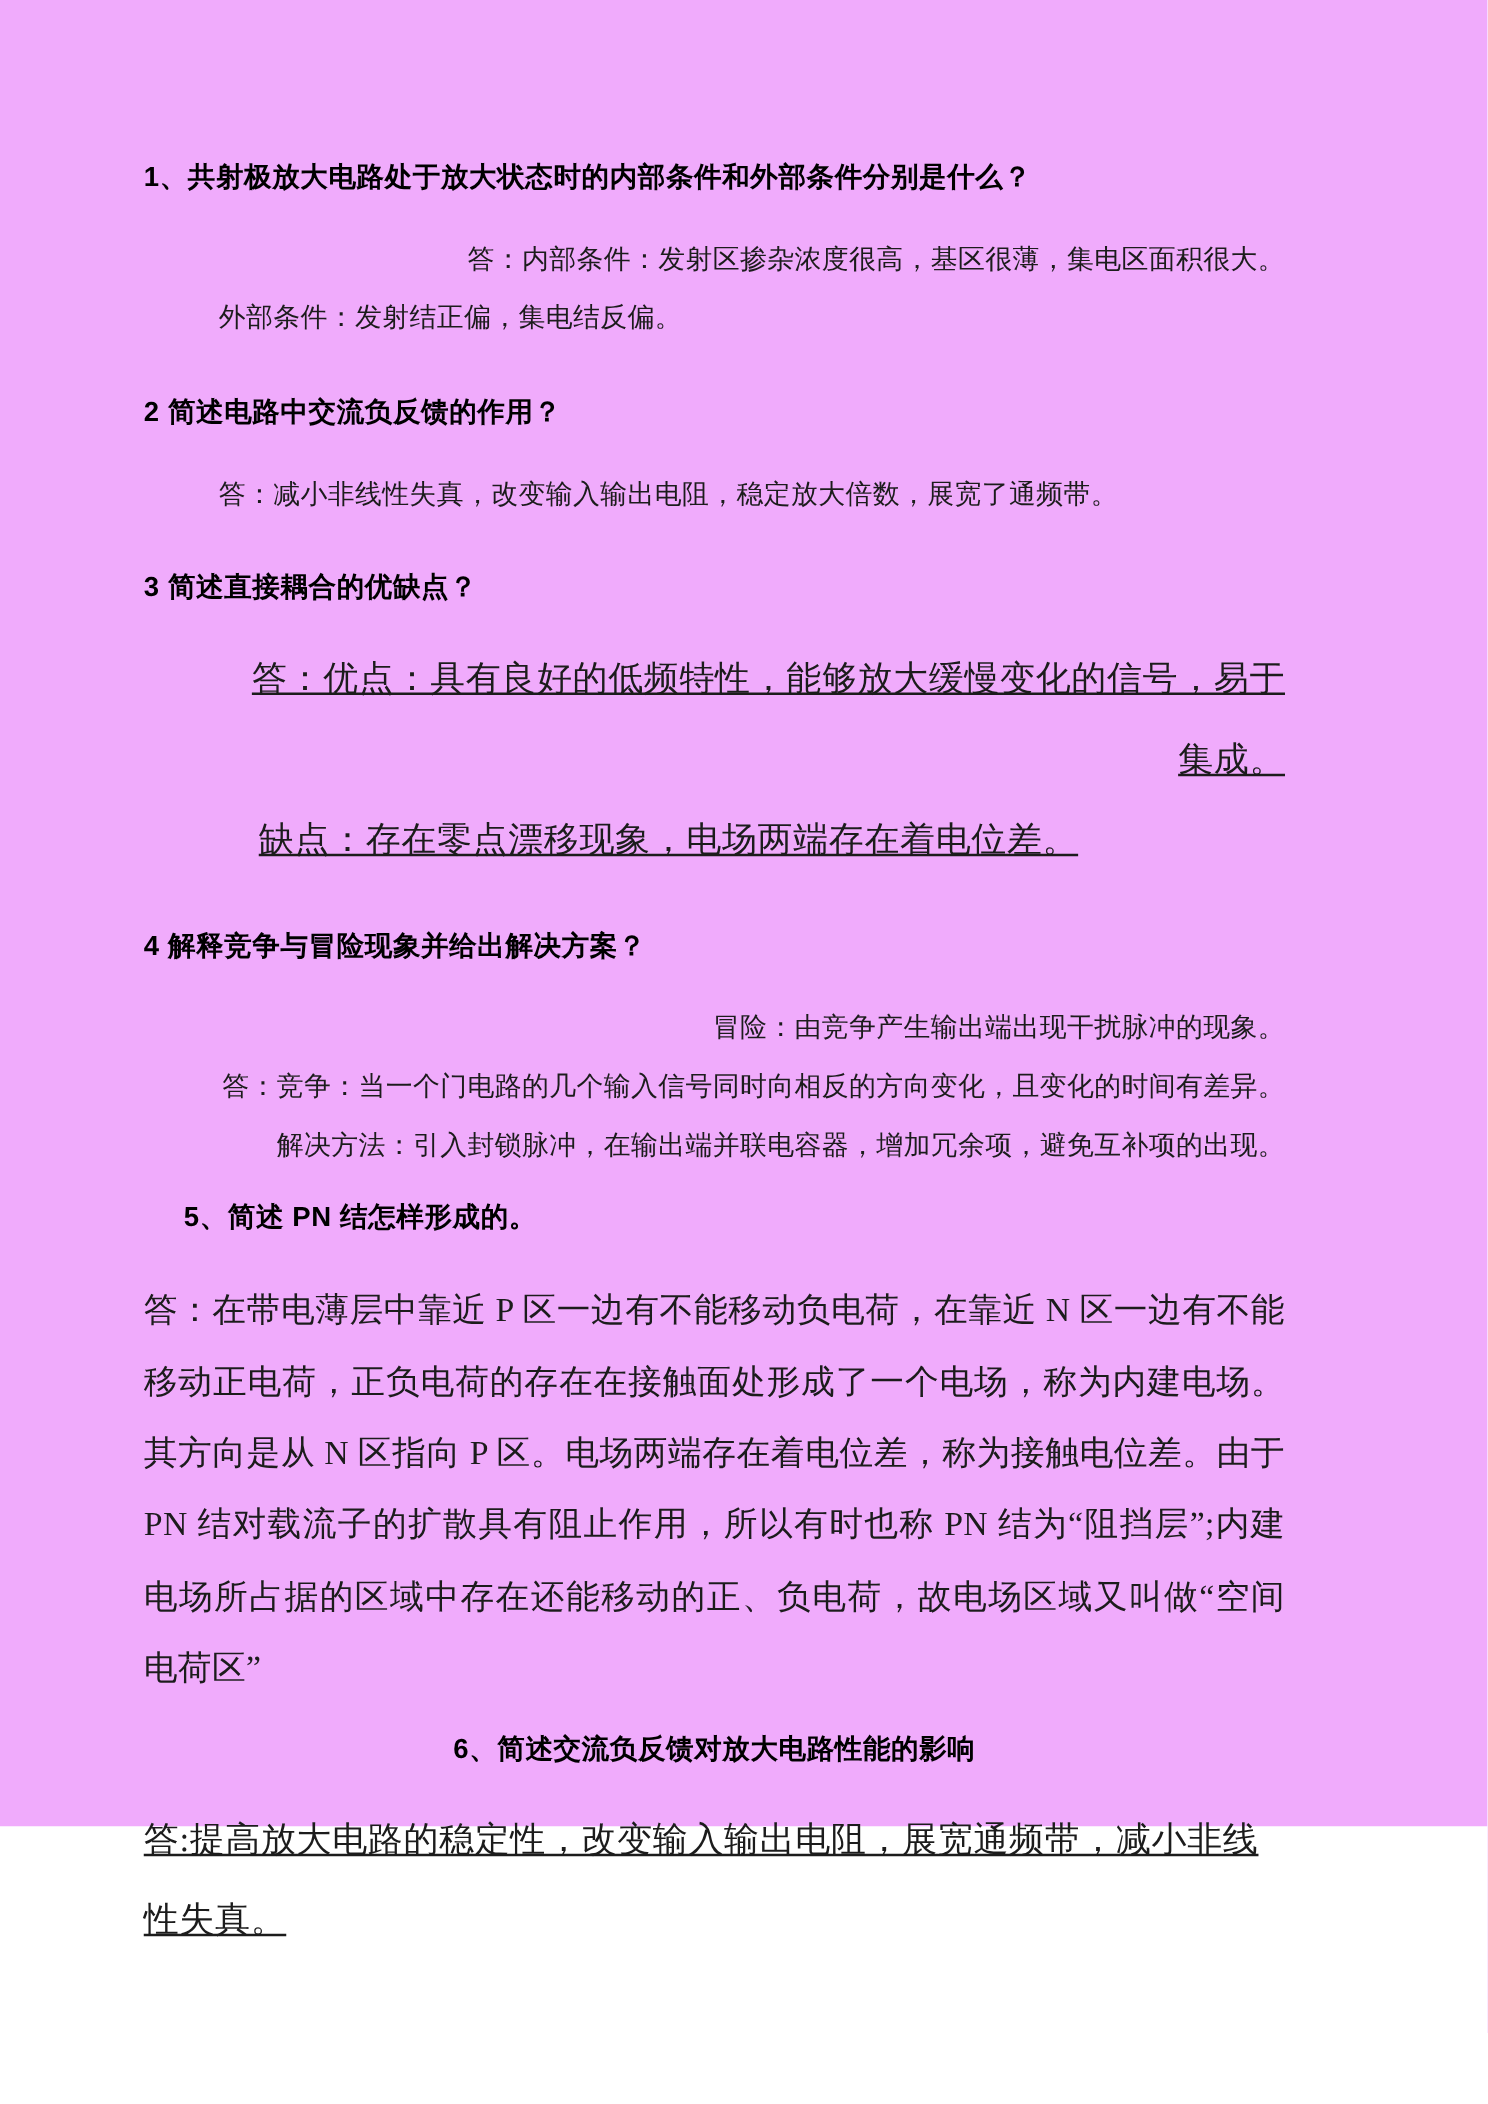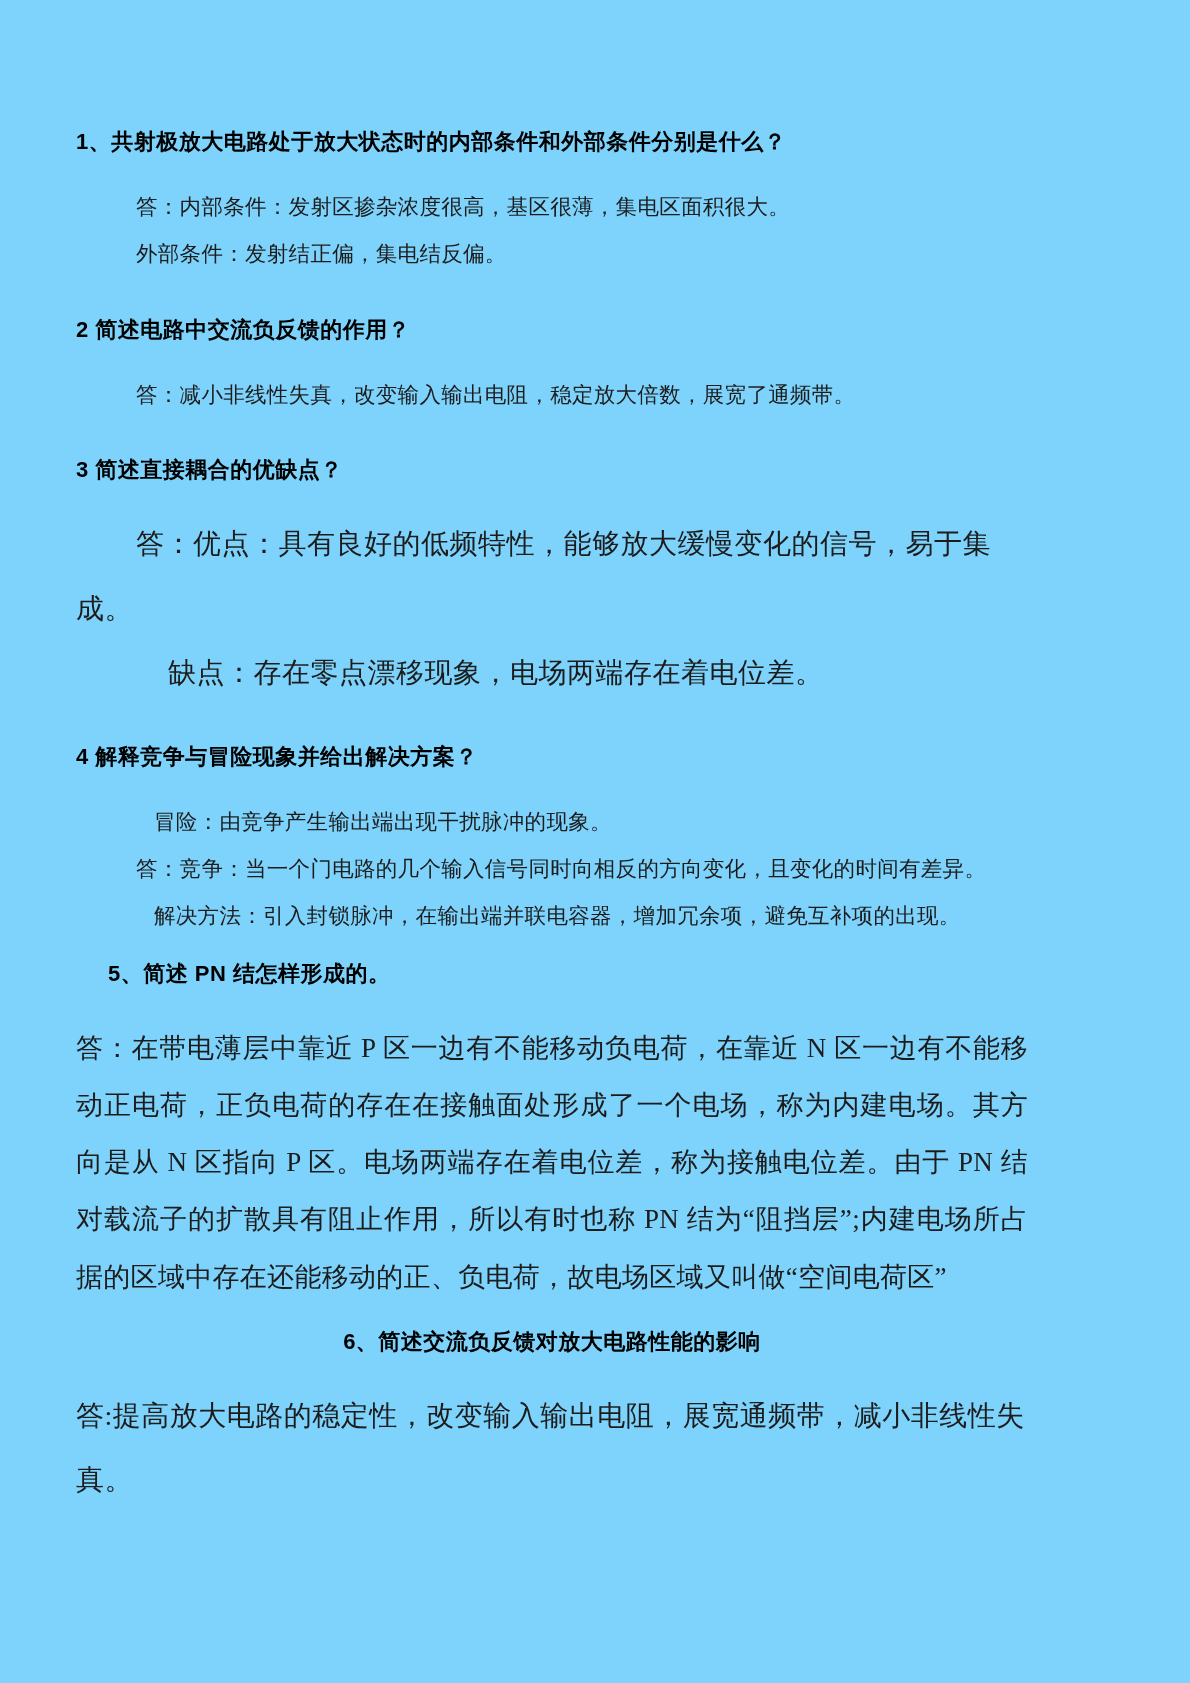--- a/index.html
+++ b/index.html
@@ -11,23 +11,23 @@
     width: 1190px;
     height: 1683px;
     position: relative;
     overflow: hidden;
     font-family: "Liberation Serif", "DejaVu Serif", serif;
     color: #161616;
   }
   .page {
     box-sizing: border-box;
     width: 1190px;
-    height: 1683px;
-    padding: 126px 162px 60px 76px;
-    background: #7dd3fc;
+    height: 1461px;
+    padding: 126px 162px 60px 115px;
+    background: #f0abfc;
   }
   .heading {
     font-family: "Liberation Sans", "DejaVu Sans", sans-serif;
     font-weight: 700;
     font-size: 22px;
     line-height: 1.45;
     color: #000000;
     margin: 36px 0 26px 0;
     letter-spacing: 0.5px;
   }
@@ -40,30 +40,31 @@
     margin: 0 0 4px 0;
     color: #1c1c1c;
     letter-spacing: 0.3px;
   }
   .answer-large {
     font-size: 28px;
     line-height: 2.3;
     margin: 0 0 4px 0;
     color: #1c1c1c;
     letter-spacing: 0.5px;
+    text-decoration: underline;
   }
   .justify {
     text-align: justify;
     line-height: 2.12;
     font-size: 27px;
   }
   .ti-60 { text-indent: 60px; }
   .ti-78 { text-indent: 78px; }
   .ti-92 { text-indent: 92px; }
-  .gap-sm { margin-bottom: 0; }
+  .gap-sm { margin-bottom: 0; text-align: right; }
 </style>
 </head>
 <body>
 
 <div class="page">
 
   <div class="heading first">1、共射极放大电路处于放大状态时的内部条件和外部条件分别是什么？</div>
   <div class="answer ti-60 gap-sm">答：内部条件：发射区掺杂浓度很高，基区很薄，集电区面积很大。</div>
   <div class="answer ti-60">外部条件：发射结正偏，集电结反偏。</div>
 

